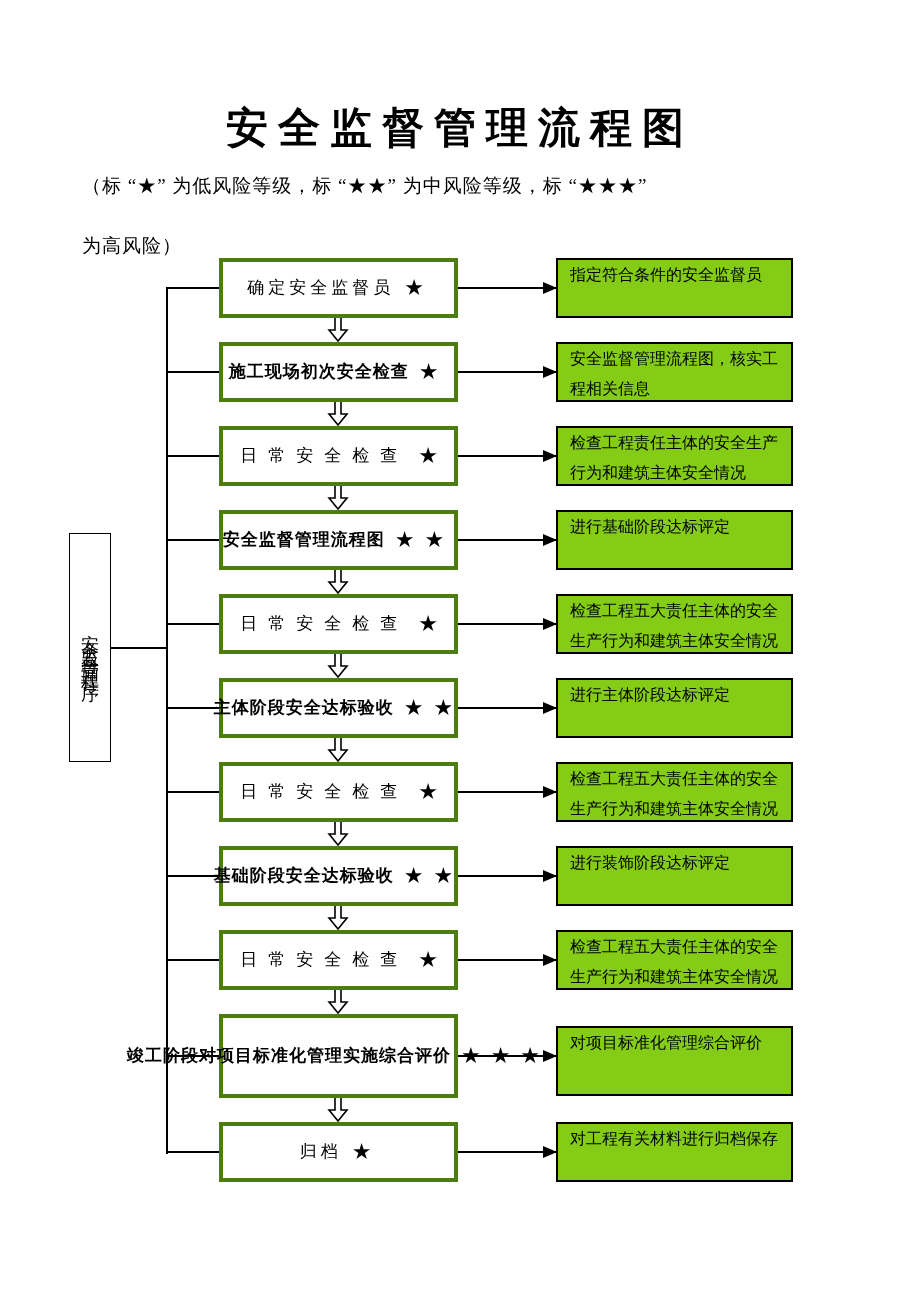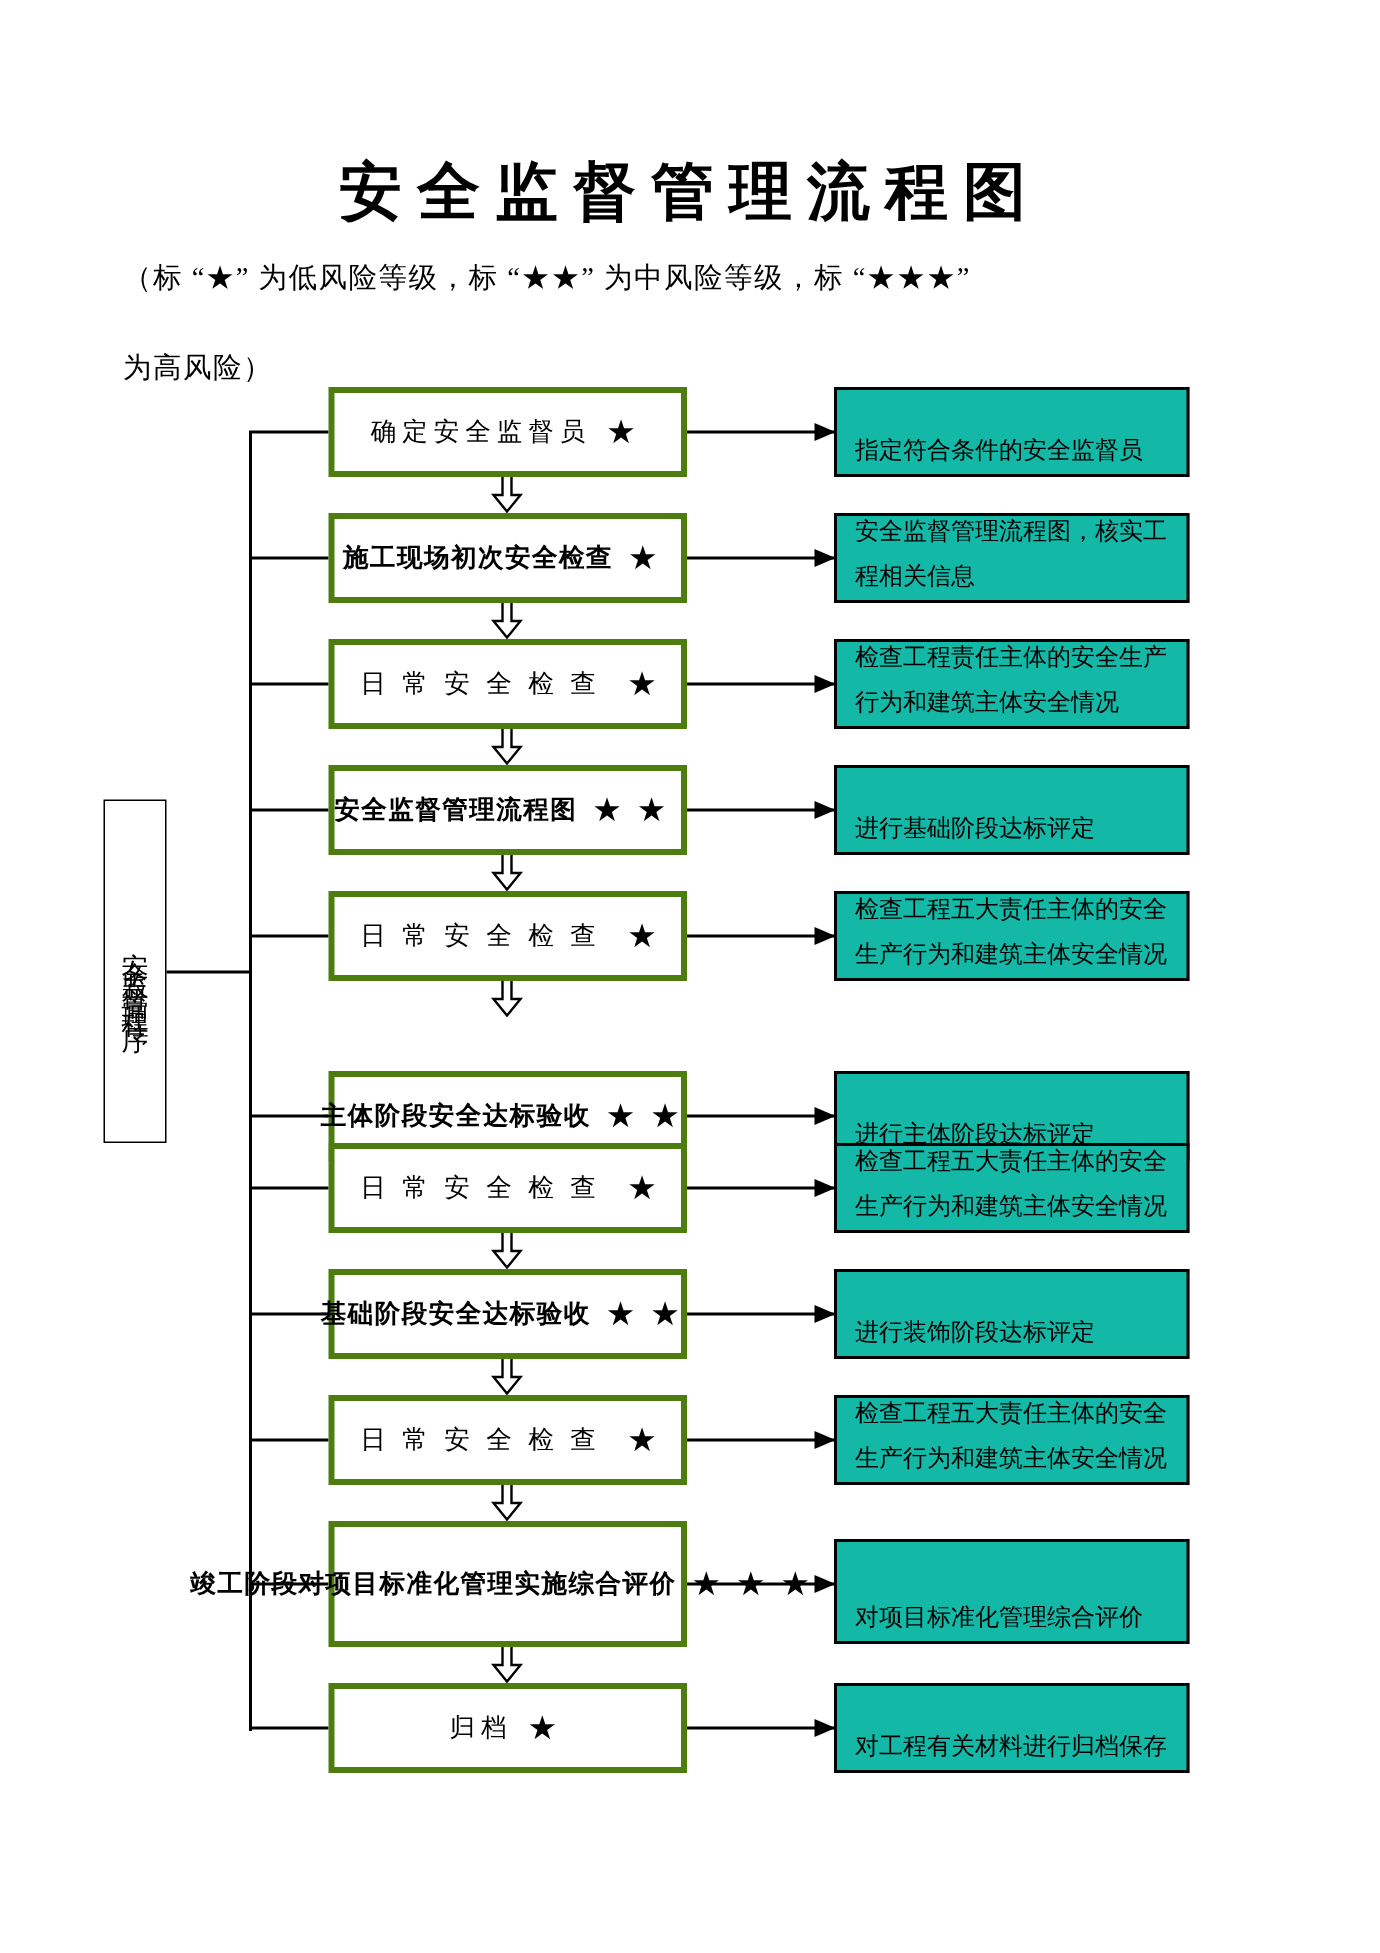--- a/index.html
+++ b/index.html
@@ -51,22 +51,22 @@
   .sp4{letter-spacing:4px;padding-left:4px;}
   .sp11{letter-spacing:11px;padding-left:11px;}
   .step-stars{font-size:22px;line-height:26px;letter-spacing:10px;padding-left:10px;white-space:nowrap;}
   .h-arrow{position:absolute;left:458px;width:98px;height:2px;top:50%;margin-top:-1px;background:#000;}
   .h-arrow .head{
     position:absolute;right:-1px;top:-5px;display:block;width:0;height:0;
     border-left:14px solid #000;border-top:6px solid transparent;border-bottom:6px solid transparent;
   }
   .note-box{
     position:absolute;left:556px;top:0;width:237px;height:100%;
-    border:2px solid #000;box-sizing:border-box;background:#14b8a6;
-    display:flex;align-items:flex-end;padding:0 12px;
+    border:2px solid #000;box-sizing:border-box;background:#84cc16;
+    display:flex;align-items:flex-start;padding:0 12px;
   }
   .note-text{font-size:16px;line-height:30px;}
   .down-arrow{position:absolute;left:325px;top:100%;}
 </style>
 </head>
 <body>
 
 <div class="page">
 
   <div class="title">安全监督管理流程图</div>
@@ -166,21 +166,21 @@
         <i class="head"></i>
       </div>
     <div class="note-box">
       <div class="note-text">检查工程五大责任主体的安全生产行为和建筑主体安全情况</div>
     </div>
     <svg class="down-arrow" width="26" height="24" viewBox="0 0 26 24">
         <path d="M10 0 L10 12 L4 12 L13 23 L22 12 L16 12 L16 0" fill="#ffffff" stroke="#000000" stroke-width="1.6"></path>
       </svg>
   </div>
 
-  <div class="row" style="top:714px;height:60px">
+  <div class="row" style="top:678px;height:60px">
     <div class="stub"></div>
     <div class="step-box">
       <div class="step-line sp1">主体阶段安全达标验收</div>
 
       <div class="step-stars">★★</div>
     </div>
     <div class="h-arrow">
         <i class="head"></i>
       </div>
     <div class="note-box">

